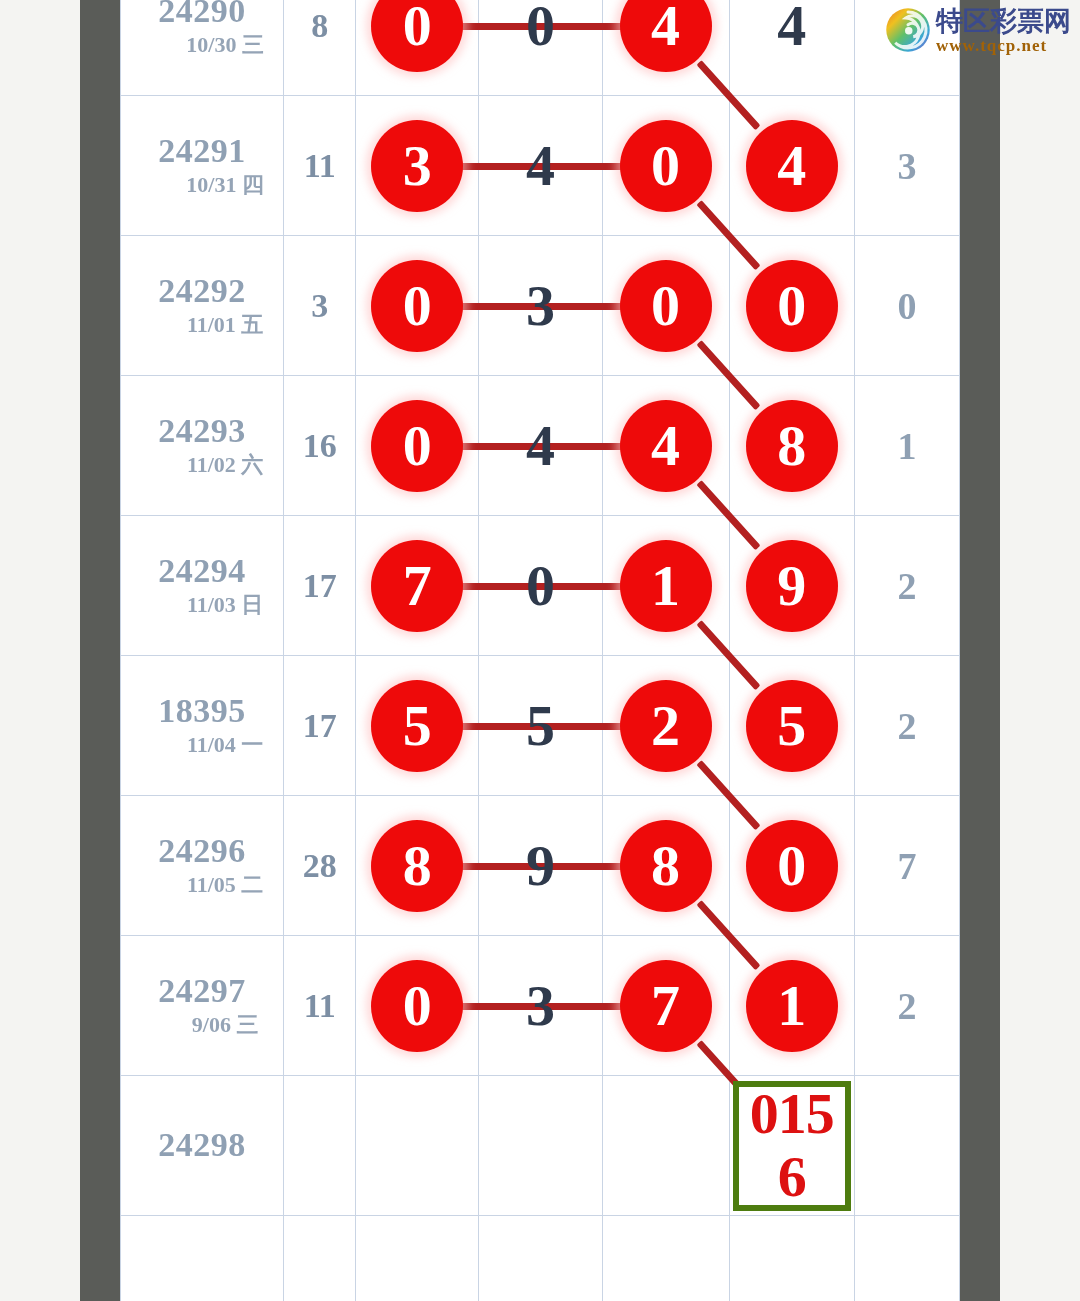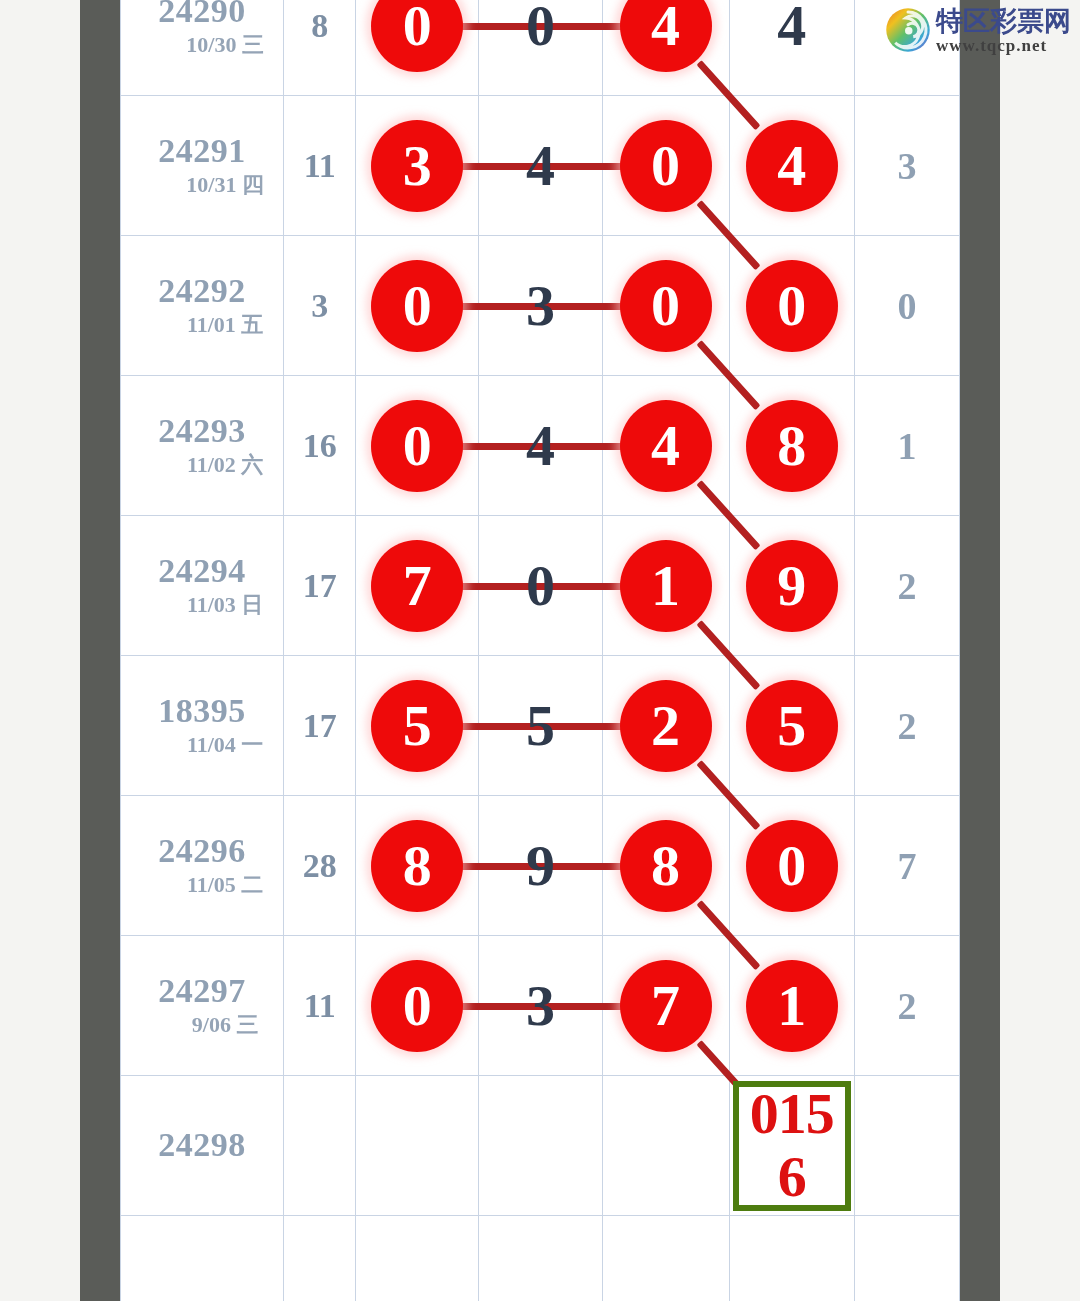--- a/index.html
+++ b/index.html
@@ -208,21 +208,21 @@
     font-size: 27px;
     font-weight: bold;
     color: #3b4a8c;
     letter-spacing: 0px;
     white-space: nowrap;
   }
   #wm-url {
     font-family: "Liberation Serif", "DejaVu Serif", serif;
     font-size: 17px;
     font-weight: bold;
-    color: #404040;
+    color: #a16207;
     letter-spacing: 1px;
     white-space: nowrap;
     margin-top: 2px;
   }
 </style>
 </head>
 <body>
 
 <div id="stage">
 

